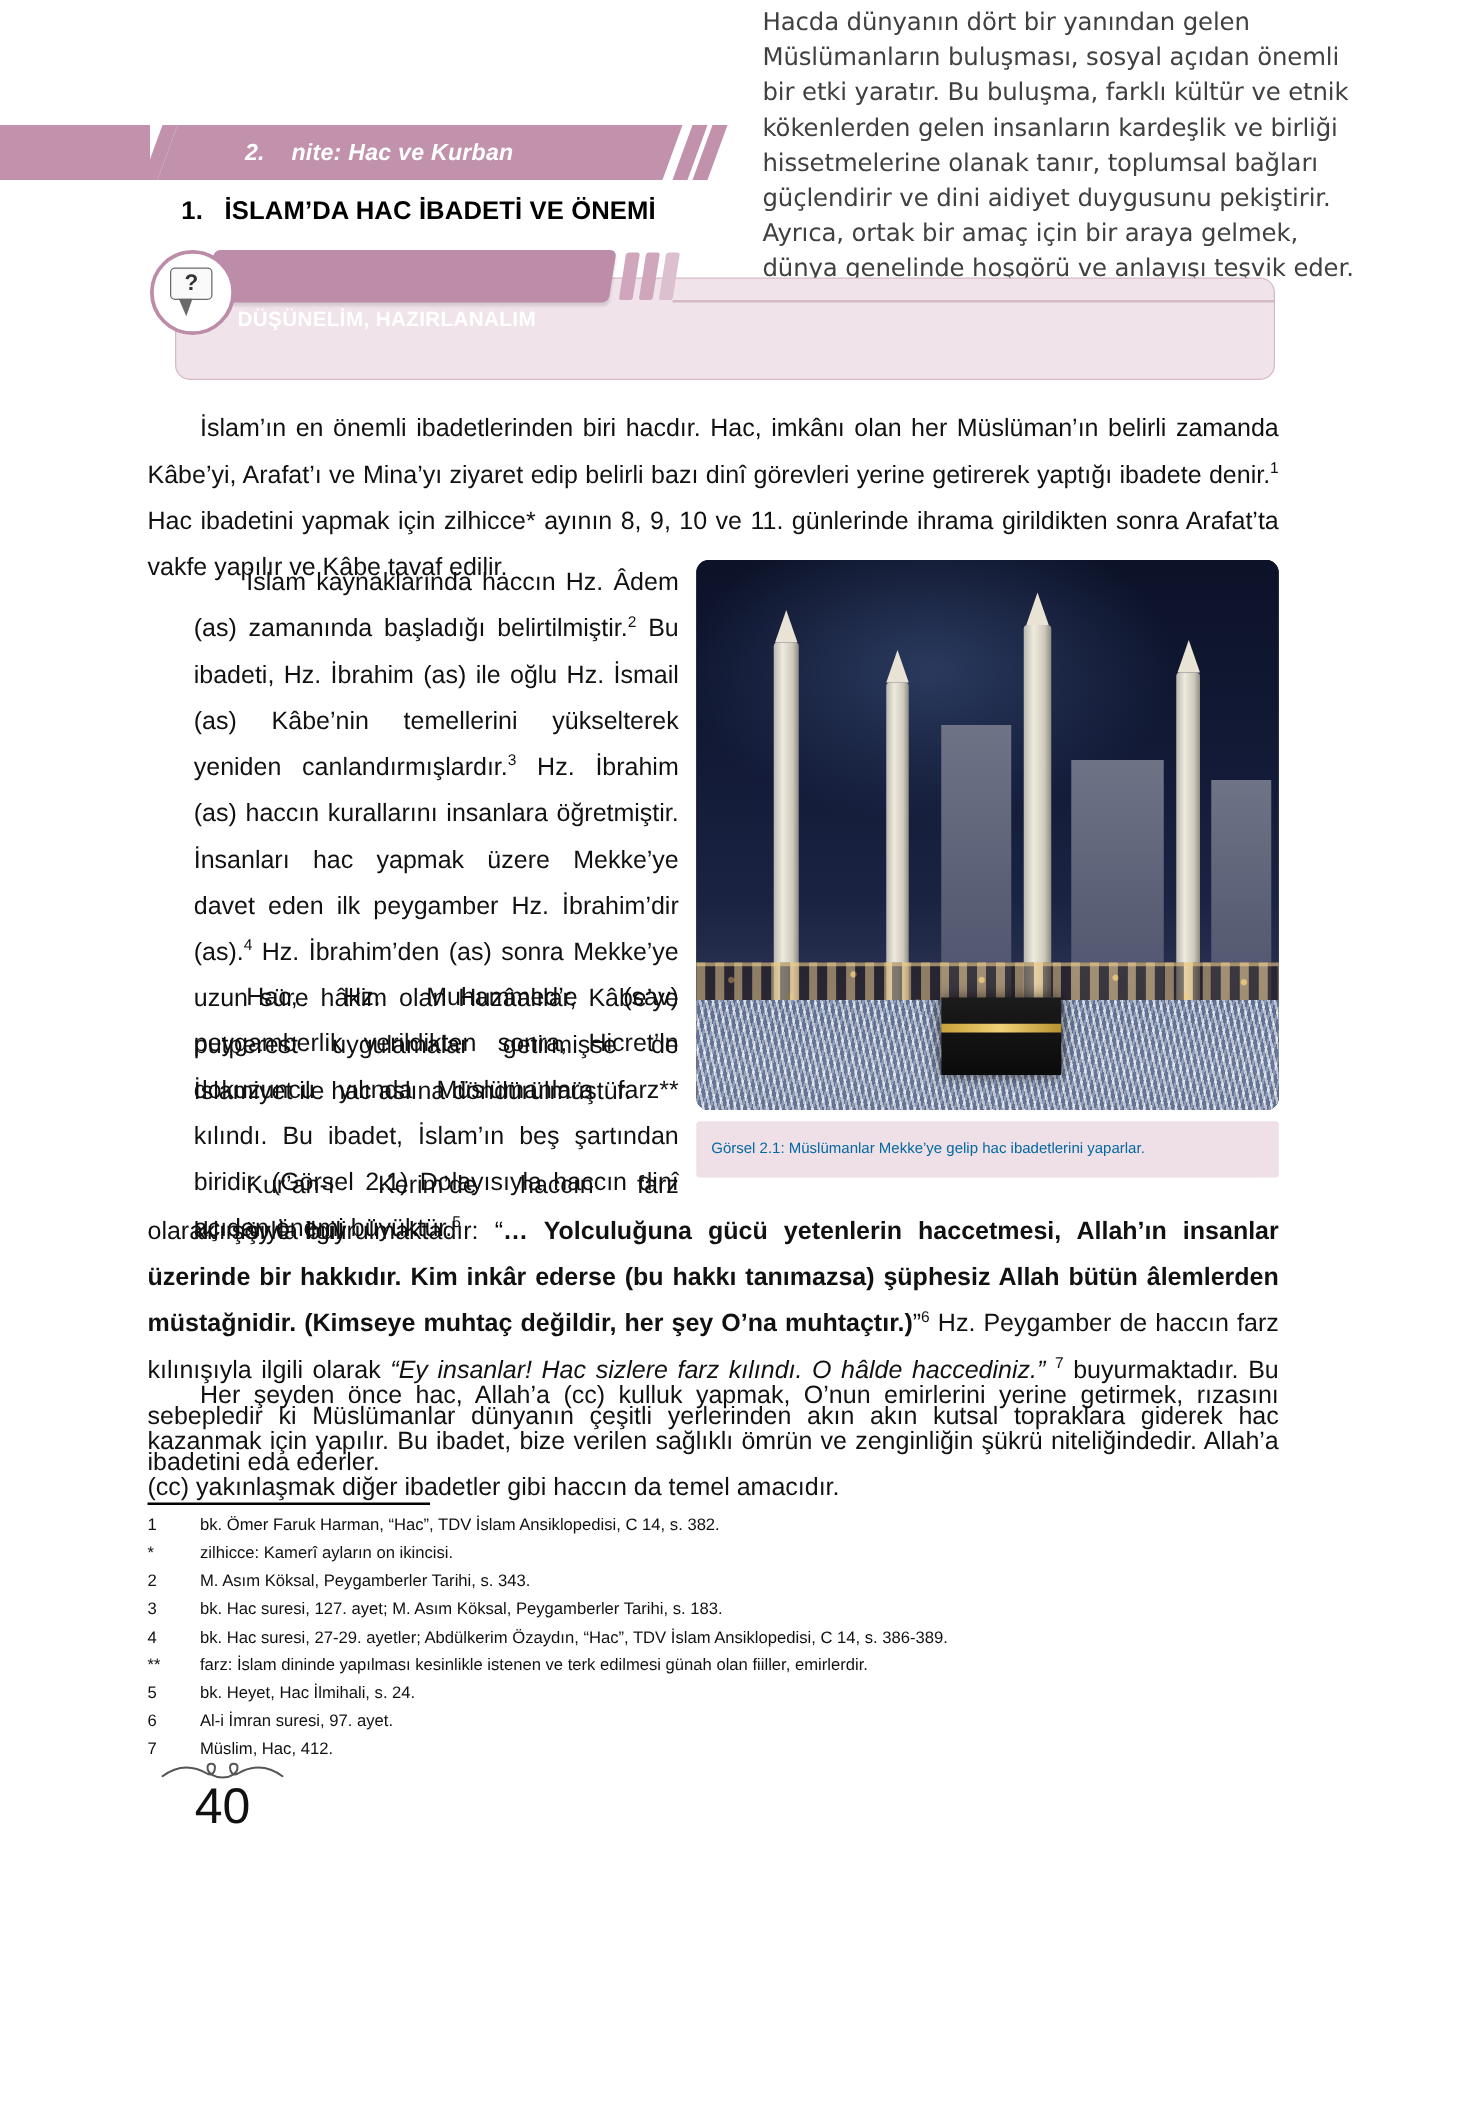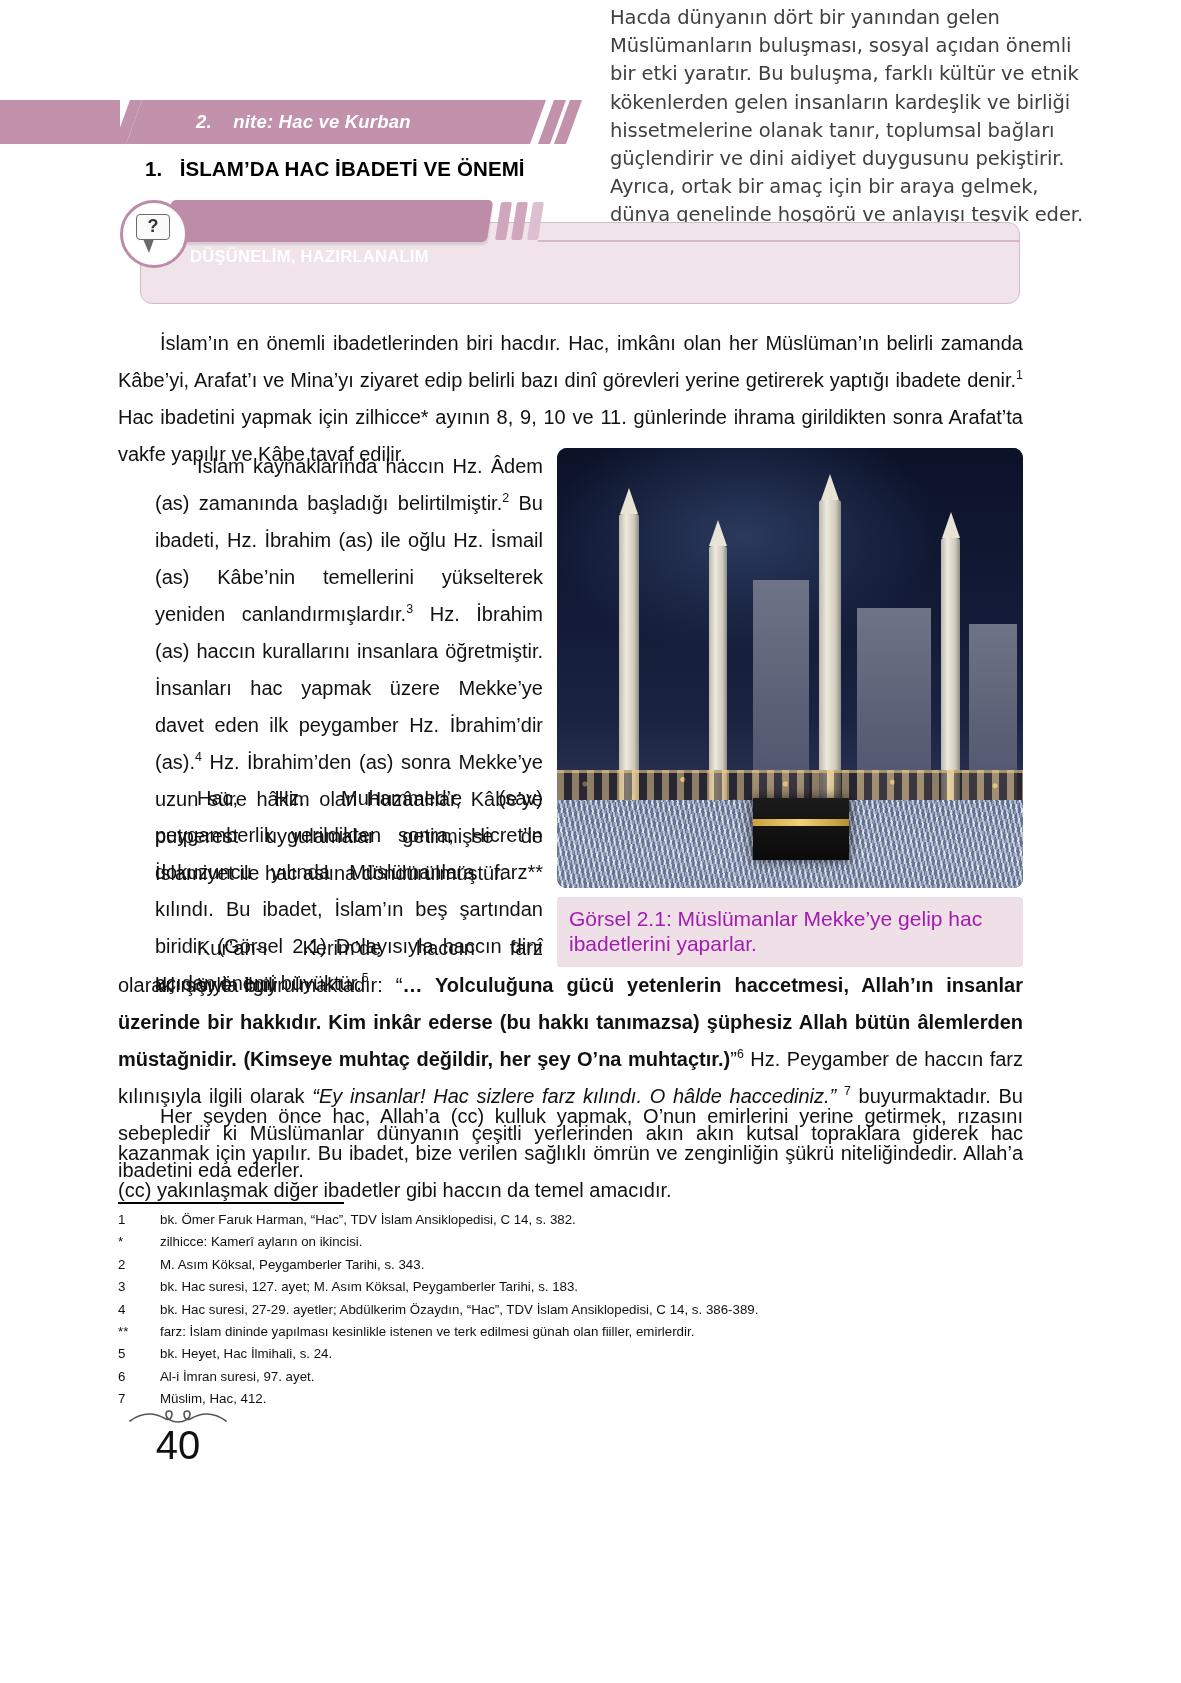--- a/index.html
+++ b/index.html
@@ -308,23 +308,23 @@
     position: absolute;
     left: 0; top: 21px;
     width: 96px; height: 7px;
     background: linear-gradient(90deg,#c9a23a,#f0d277,#b8912f);
   }
   .fig-caption {
     margin-top: 9px;
     background: #efdfe6;
     border-radius: 3px;
     padding: 9px 12px 11px 12px;
-    font-size: 21px;
+    font-size: 12px;
     line-height: 25px;
-    color: #a21caf;
+    color: #0369a1;
   }
 
   
   .fn-rule {
     position: absolute;
     left: 118px;
     top: 1202px;
     width: 226px;
     height: 1.5px;
     background: #000;

